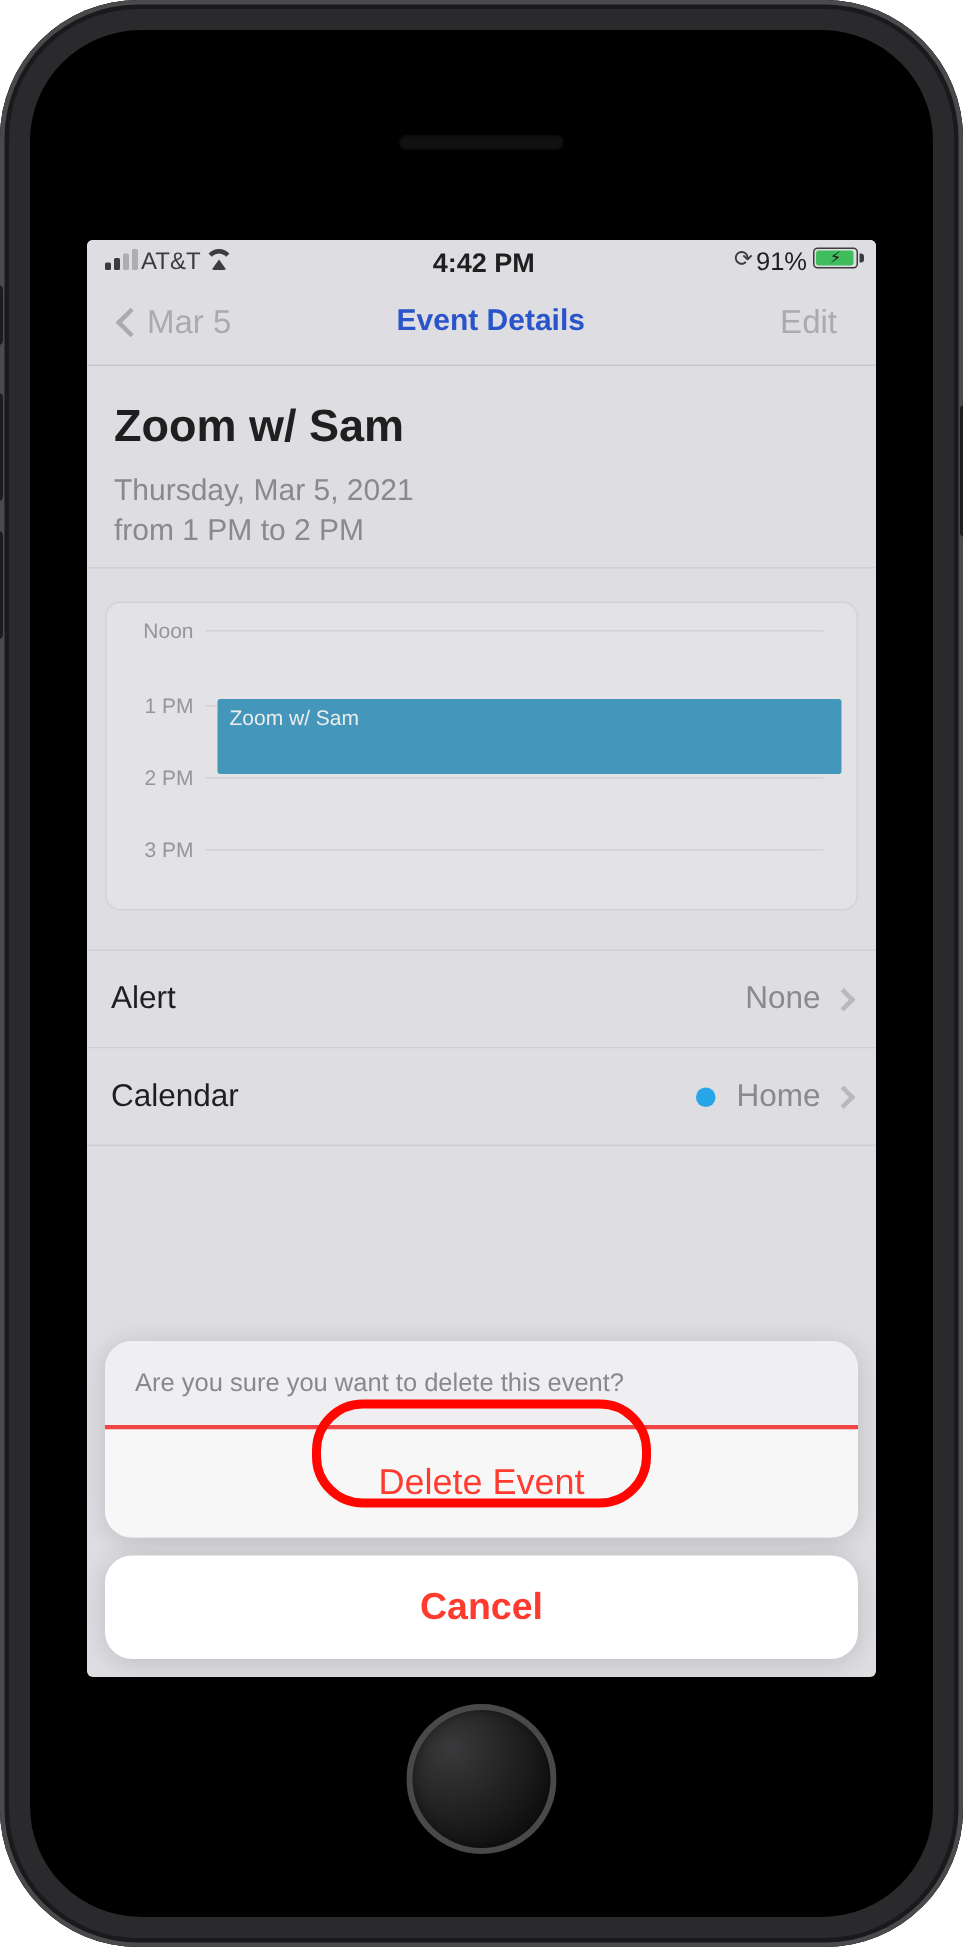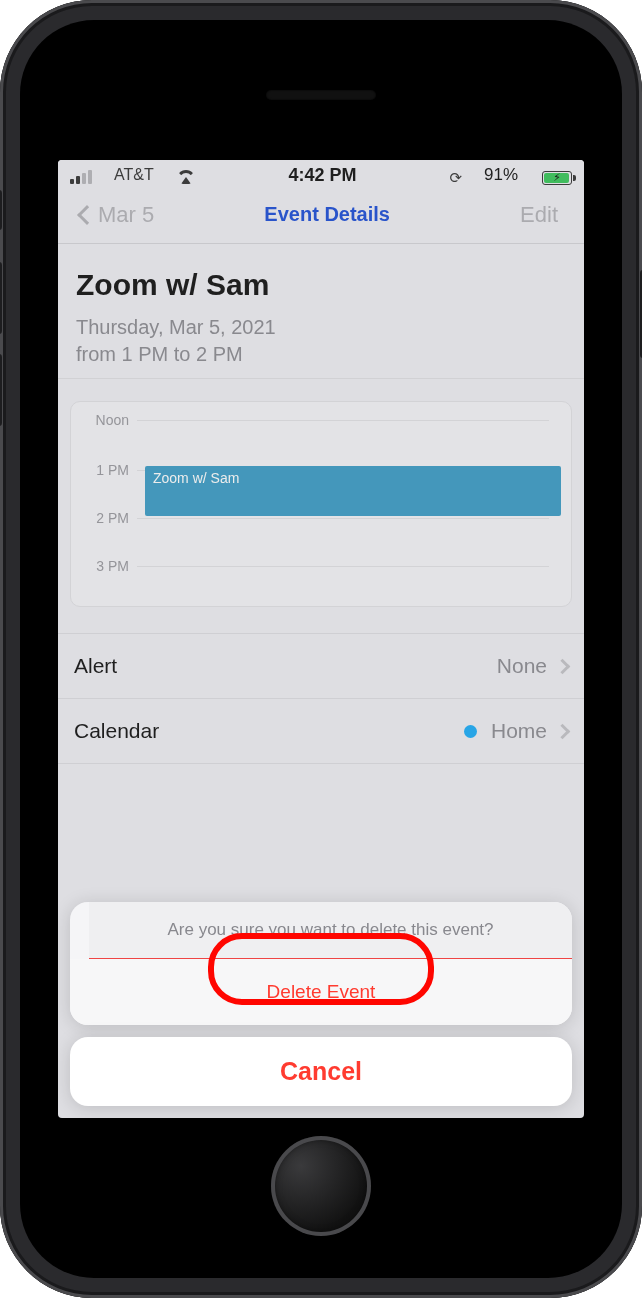--- a/index.html
+++ b/index.html
@@ -69,21 +69,21 @@
     height: 30px;
     display: flex;
     align-items: center;
     justify-content: space-between;
     padding: 0 12px;
     font-size: 17px;
     font-weight: 500;
     color: #8a8a8e;
     background: #efeff4;
   }
-  .status-left, .status-right { display: flex; align-items: flex-end; gap: 22px; }
+  .status-left, .status-right { display: flex; align-items: flex-start; gap: 2px; }
   .signal-icon { display: inline-flex; align-items: flex-end; gap: 2px; height: 14px; }
   .signal-icon span { width: 4px; background: #b7b7bc; border-radius: 1px; }
   .signal-icon span.on { background: #333; }
   .signal-icon span:nth-child(1){height:5px}
   .signal-icon span:nth-child(2){height:8px}
   .signal-icon span:nth-child(3){height:11px}
   .signal-icon span:nth-child(4){height:14px}
   .wifi-icon { width: 20px; height: 14px; position: relative; }
   .wifi-icon::before {
     content:""; position:absolute; left:50%; bottom:0; transform:translateX(-50%);
@@ -204,30 +204,28 @@
     position:absolute; left:12px; right:12px; bottom:12px;
     display:flex; flex-direction:column; gap:12px;
   }
   .sheet-group {
     background:rgba(246,246,248,0.95);
     border-radius:18px;
     overflow:hidden;
     box-shadow: 0 2px 18px rgba(0,0,0,0.15);
   }
   .sheet-title {
-    text-align:center;
     font-size:17px; color:#88888e;
     padding:18px 20px;
-    border-bottom:1px solid #ef4444;
+    border-bottom:3px solid #ef4444;
     background:rgba(238,238,240,0.94);
-    margin-left:19px;
   }
   .sheet-btn {
     text-align:center;
-    font-size:19px;
+    font-size:24px;
     color:#ff3b30;
     padding:22px 20px;
     background:rgba(246,246,248,0.94);
   }
   .sheet-cancel {
     background:#ffffff;
     border-radius:18px;
     text-align:center;
     font-size:25px;
     font-weight:600;

